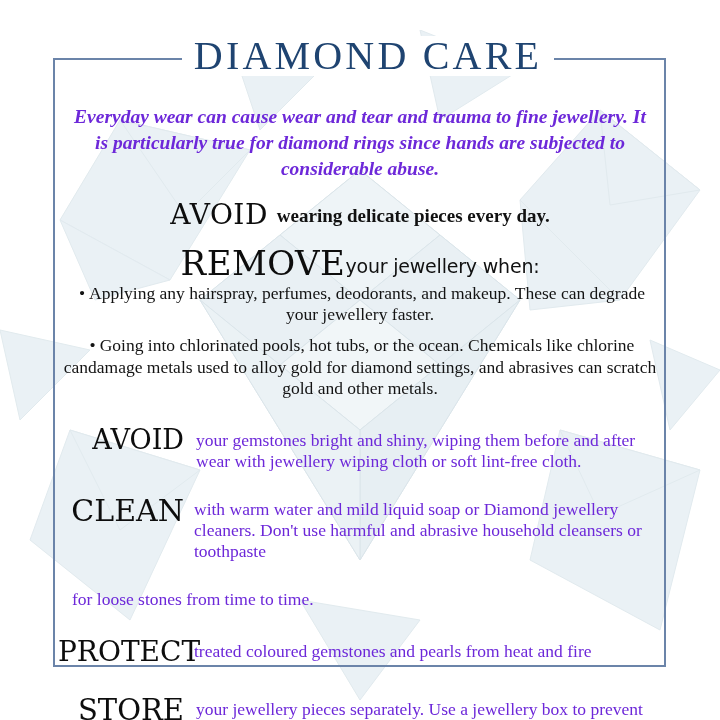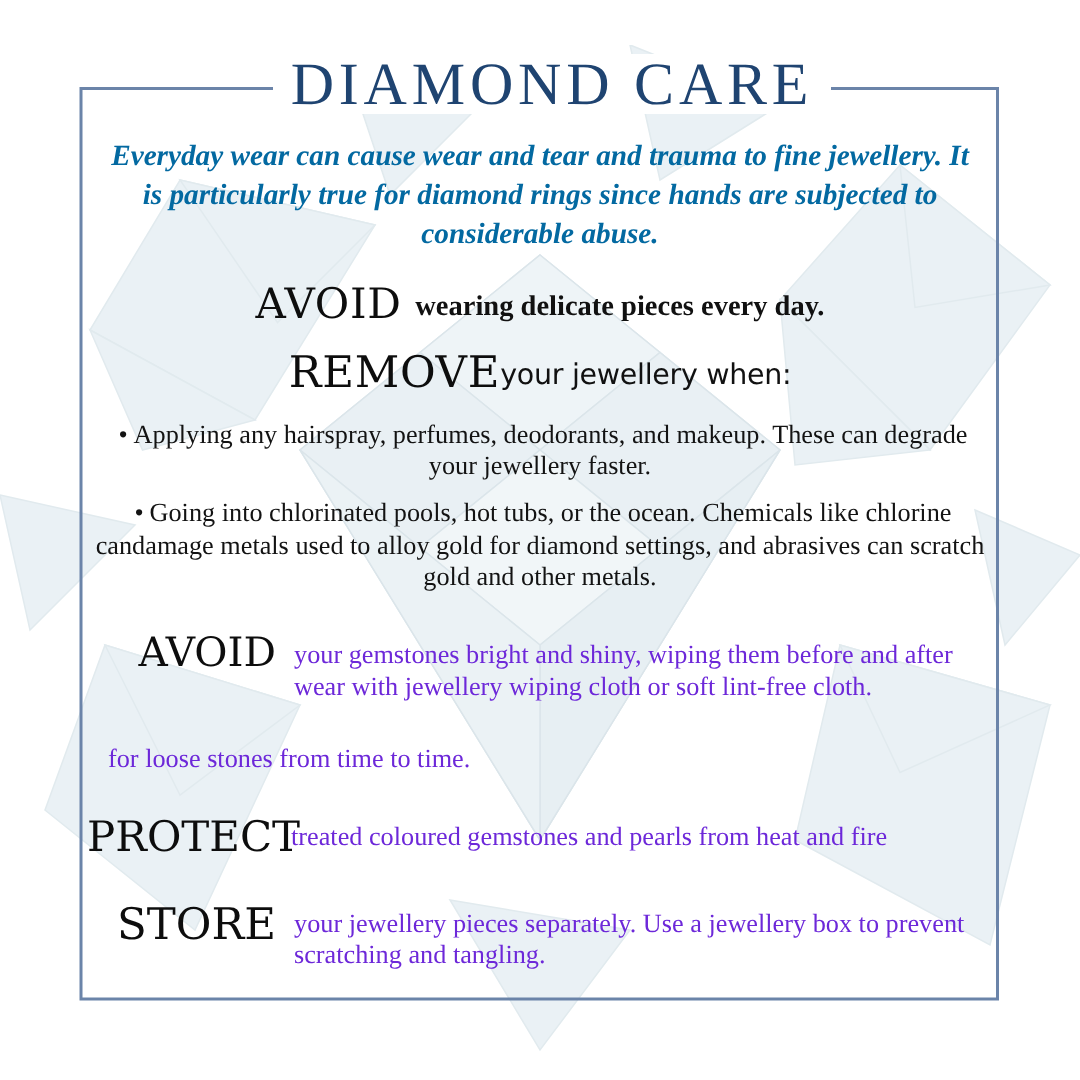--- a/index.html
+++ b/index.html
@@ -65,22 +65,22 @@
     width:604px;
     z-index:2;
   }
 
   #intro{
     font-style:italic;
     font-weight:bold;
     font-size:19.5px;
     line-height:1.33;
     text-align:center;
-    margin:0 10px;
-    color:#0369a1;
+    margin:12px 10px;
+    color:#6d28d9;
   }
 
   
   .label{
     font-family:"DejaVu Serif", serif;
     font-weight:400;
     color:#0d0d0d;
     white-space:nowrap;
   }
 
@@ -97,33 +97,33 @@
   #avoid-text{
     font-size:19px;
     font-weight:bold;
     margin-left:9px;
     vertical-align:2px;
   }
 
   
   #remove-line{margin-top:12px;}
   #remove-label{
-    font-size:29px;
+    font-size:34px;
     letter-spacing:0.5px;
   }
   #remove-text{
     font-family:"DejaVu Sans", sans-serif;
     font-size:19px;
     vertical-align:2px;
     letter-spacing:-0.2px;
   }
 
   
   .bullet-block{
-    margin-top:14px;
+    margin-top:0;
     font-size:17.5px;
     line-height:1.22;
     text-align:center;
     color:#131313;
   }
   .bullet-block + .bullet-block{margin-top:10px;}
   .bullet-mark{
     display:inline-block;
     width:14px;
     text-align:center;
@@ -234,20 +234,24 @@
 
   <div class="bullet-block">
     <span class="bullet-mark">•</span><span class="bullet-body">Going into chlorinated pools, hot tubs, or the ocean. Chemicals like chlorine candamage metals used to alloy gold for diamond settings, and abrasives can scratch gold and other metals.</span>
   </div>
 
   <div class="row" id="row-keep">
     <div class="row-label label">AVOID</div>
     <div class="row-body">your gemstones bright and shiny, wiping them before and after wear with jewellery wiping cloth or soft lint-free cloth.</div>
   </div>
 
+  <div class="row" id="row-clean">
+    <div class="row-label label">CLEAN</div>
+    <div class="row-body">with warm water and mild liquid soap or Diamond jewellery cleaners. Don't use harmful and abrasive household cleansers or toothpaste</div>
+  </div>
 
   <div class="row" id="row-check">
     <div class="row-body">for loose stones from time to time.</div>
   </div>
 
   <div class="row" id="row-protect">
     <div class="row-label label">PROTECT</div>
     <div class="row-body">treated coloured gemstones and pearls from heat and fire</div>
   </div>
 

